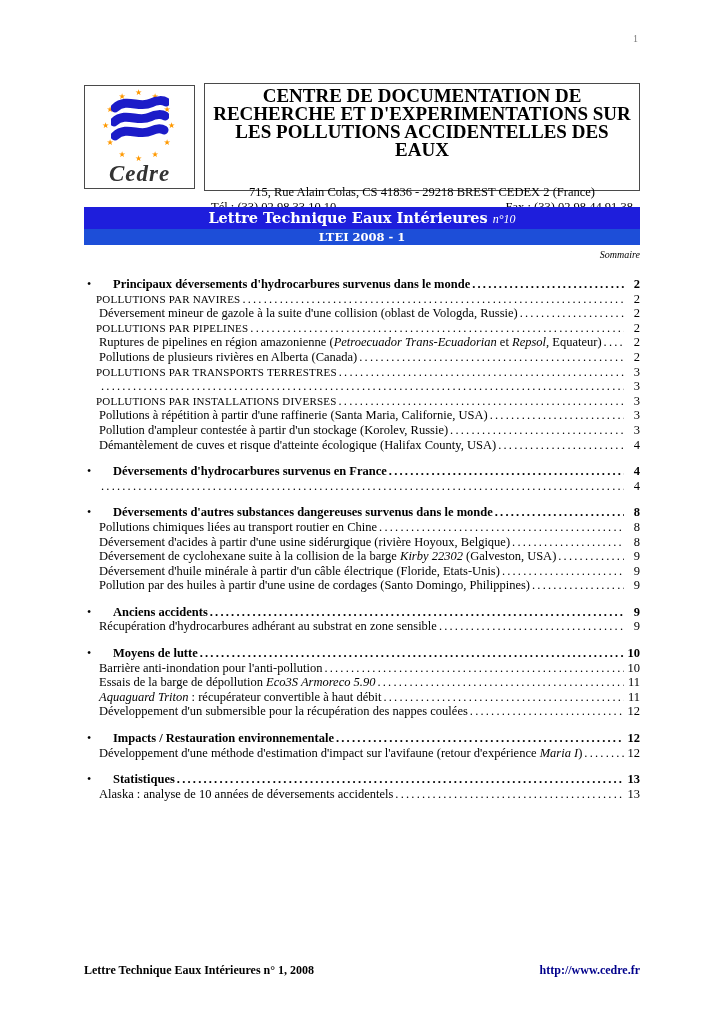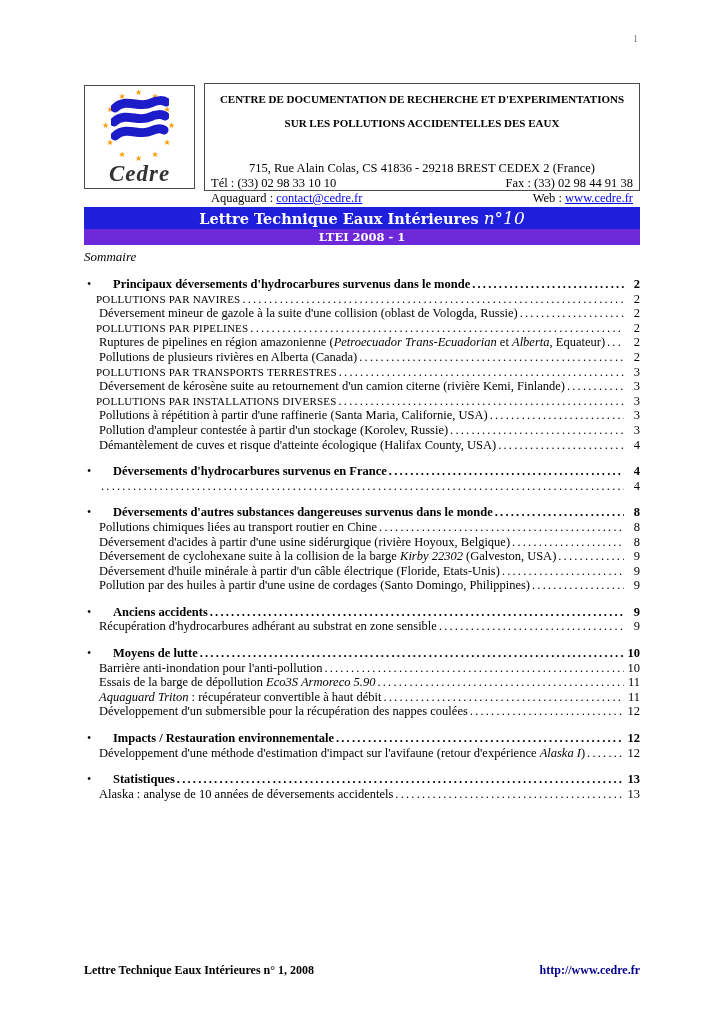--- a/index.html
+++ b/index.html
@@ -25,45 +25,45 @@
   .waves-svg { position:absolute; left:26px; top:10px; }
   .logo-wordmark {
     position:absolute; bottom:1px; left:0; width:100%;
     text-align:center; font-style:italic; font-weight:bold;
     font-size:23px; color:#333333; letter-spacing:1px;
   }
   .info-box {
     flex:1; border:1px solid #4a4a4a; box-sizing:border-box; height:108px; margin-top:-2px;
     text-align:center; padding:3px 6px 0 6px;
   }
-  .org-title { font-weight:bold; font-size:11px; line-height:24px;font-family:Liberation Serif, serif; }
+  .org-title { font-weight:bold; font-size:19px; line-height:18px;font-family:Liberation Serif, serif; }
   .addr { font-size:12.5px; margin-top:26px; }
   .pair-line { font-size:12.5px; margin-top:0; display:flex; justify-content:space-between; }
   .pair-line .left-part { margin-right:58px; }
   a.blue-link { color:#0000EE; text-decoration:underline; cursor:pointer; }
 
   
   .banner-blue {
     position:absolute; top:207px; left:84px; width:556px; height:22px;
     background:#1E1EDC; color:#fff; text-align:center;
     font-family:"DejaVu Serif", serif; font-weight:bold;
     font-size:14.5px; line-height:22px;
   }
-  .banner-blue .issue { font-style:italic; font-weight:normal; font-size:17px; }
+  .banner-blue .issue { font-style:italic; font-weight:normal; font-size:12px;font-family:Liberation Serif, serif; }
   .banner-green {
     position:absolute; top:229px; left:84px; width:556px; height:16px;
-    background:#6d28d9; color:#fff; text-align:center;
+    background:#1d4ed8; color:#fff; text-align:center;
     font-family:"DejaVu Serif", serif; font-weight:bold;
     font-size:11.5px; line-height:16px;
   }
 
   
   .toc-heading {
     position:absolute; top:249px; left:84px; width:556px;
-    text-align:left; font-style:italic; font-size:13px;
+    text-align:right; font-style:italic; font-size:10px;
   }
   .toc { position:absolute; top:277px; left:84px; width:556px; }
   .toc-section { margin-bottom:12px; }
   .toc-row { display:flex; align-items:baseline; font-size:12.5px; line-height:14.6px; }
   .toc-row.title-row { font-weight:bold; position:relative; padding-left:29px; }
   .toc-row.title-row .bullet { position:absolute; left:3px; top:0; font-weight:normal; font-size:12px; }
   .toc-row.subhead { padding-left:12px; }
   .toc-row.subhead .label { font-size:11px; letter-spacing:0.2px; }
   .toc-row.entry { padding-left:15px; }
   .label { white-space:nowrap; }
@@ -151,36 +151,35 @@
           <span class="label"><span>Déversement mineur de gazole à la suite d'une collision (oblast de Vologda, Russie)</span></span>
           <span class="leader"></span>
           <span class="pg">2</span>
         </div>
         <div class="toc-row subhead">
           <span class="label"><span>POLLUTIONS PAR PIPELINES</span></span>
           <span class="leader"></span>
           <span class="pg">2</span>
         </div>
         <div class="toc-row entry">
-          <span class="label"><span>Ruptures de pipelines en région amazonienne (</span><span class="it">Petroecuador Trans-Ecuadorian</span><span> et </span><span class="it">Alberta</span><span>, Equateur)</span></span>
+          <span class="label"><span>Ruptures de pipelines en région amazonienne (</span><span class="it">Petroecuador Trans-Ecuadorian</span><span> et </span><span class="it">Repsol</span><span>, Equateur)</span></span>
           <span class="leader"></span>
           <span class="pg">2</span>
         </div>
         <div class="toc-row entry">
           <span class="label"><span>Pollutions de plusieurs rivières en Alberta (Canada)</span></span>
           <span class="leader"></span>
           <span class="pg">2</span>
         </div>
         <div class="toc-row subhead">
           <span class="label"><span>POLLUTIONS PAR TRANSPORTS TERRESTRES</span></span>
           <span class="leader"></span>
           <span class="pg">3</span>
         </div>
         <div class="toc-row entry">
-          <span class="label"><span>Déversement de kérosène suite au retournement d'un camion citerne (rivière Kemi, Finlande)</span></span>
           <span class="leader"></span>
           <span class="pg">3</span>
         </div>
         <div class="toc-row subhead">
           <span class="label"><span>POLLUTIONS PAR INSTALLATIONS DIVERSES</span></span>
           <span class="leader"></span>
           <span class="pg">3</span>
         </div>
         <div class="toc-row entry">
           <span class="label"><span>Pollutions à répétition à partir d'une raffinerie (Santa Maria, Californie, USA)</span></span>
@@ -285,21 +284,21 @@
         </div>
       </div>
       <div class="toc-section">
         <div class="toc-row title-row">
           <span class="bullet">•</span>
           <span class="label">Impacts / Restauration environnementale</span>
           <span class="leader"></span>
           <span class="pg">12</span>
         </div>
         <div class="toc-row entry">
-          <span class="label"><span>Développement d'une méthode d'estimation d'impact sur l'avifaune (retour d'expérience </span><span class="it">Alaska I</span><span>)</span></span>
+          <span class="label"><span>Développement d'une méthode d'estimation d'impact sur l'avifaune (retour d'expérience </span><span class="it">Maria I</span><span>)</span></span>
           <span class="leader"></span>
           <span class="pg">12</span>
         </div>
       </div>
       <div class="toc-section">
         <div class="toc-row title-row">
           <span class="bullet">•</span>
           <span class="label">Statistiques</span>
           <span class="leader"></span>
           <span class="pg">13</span>

